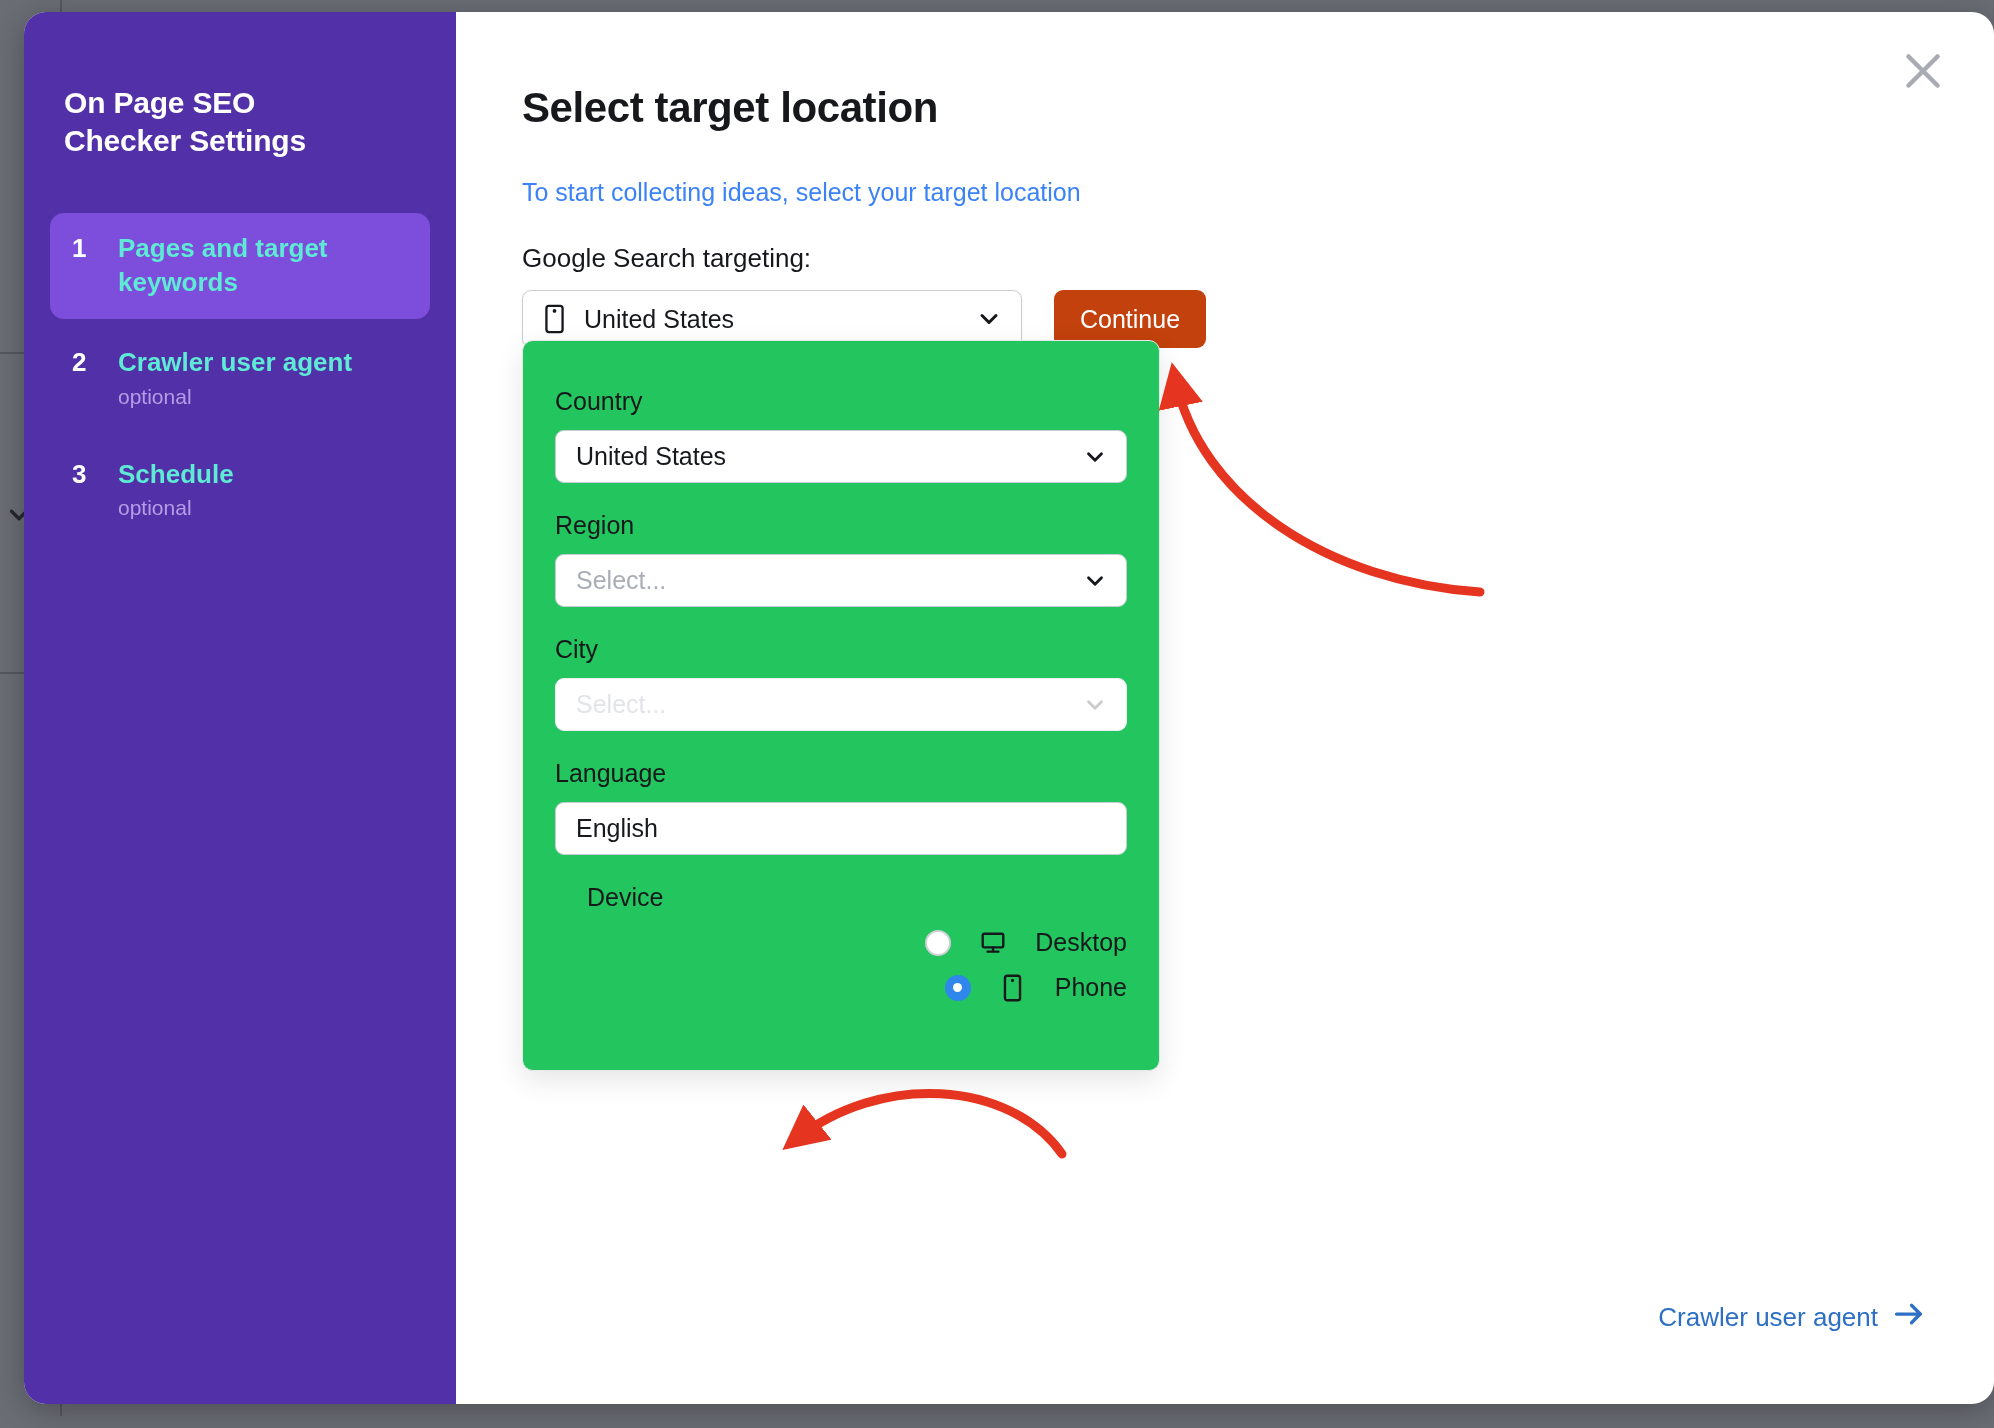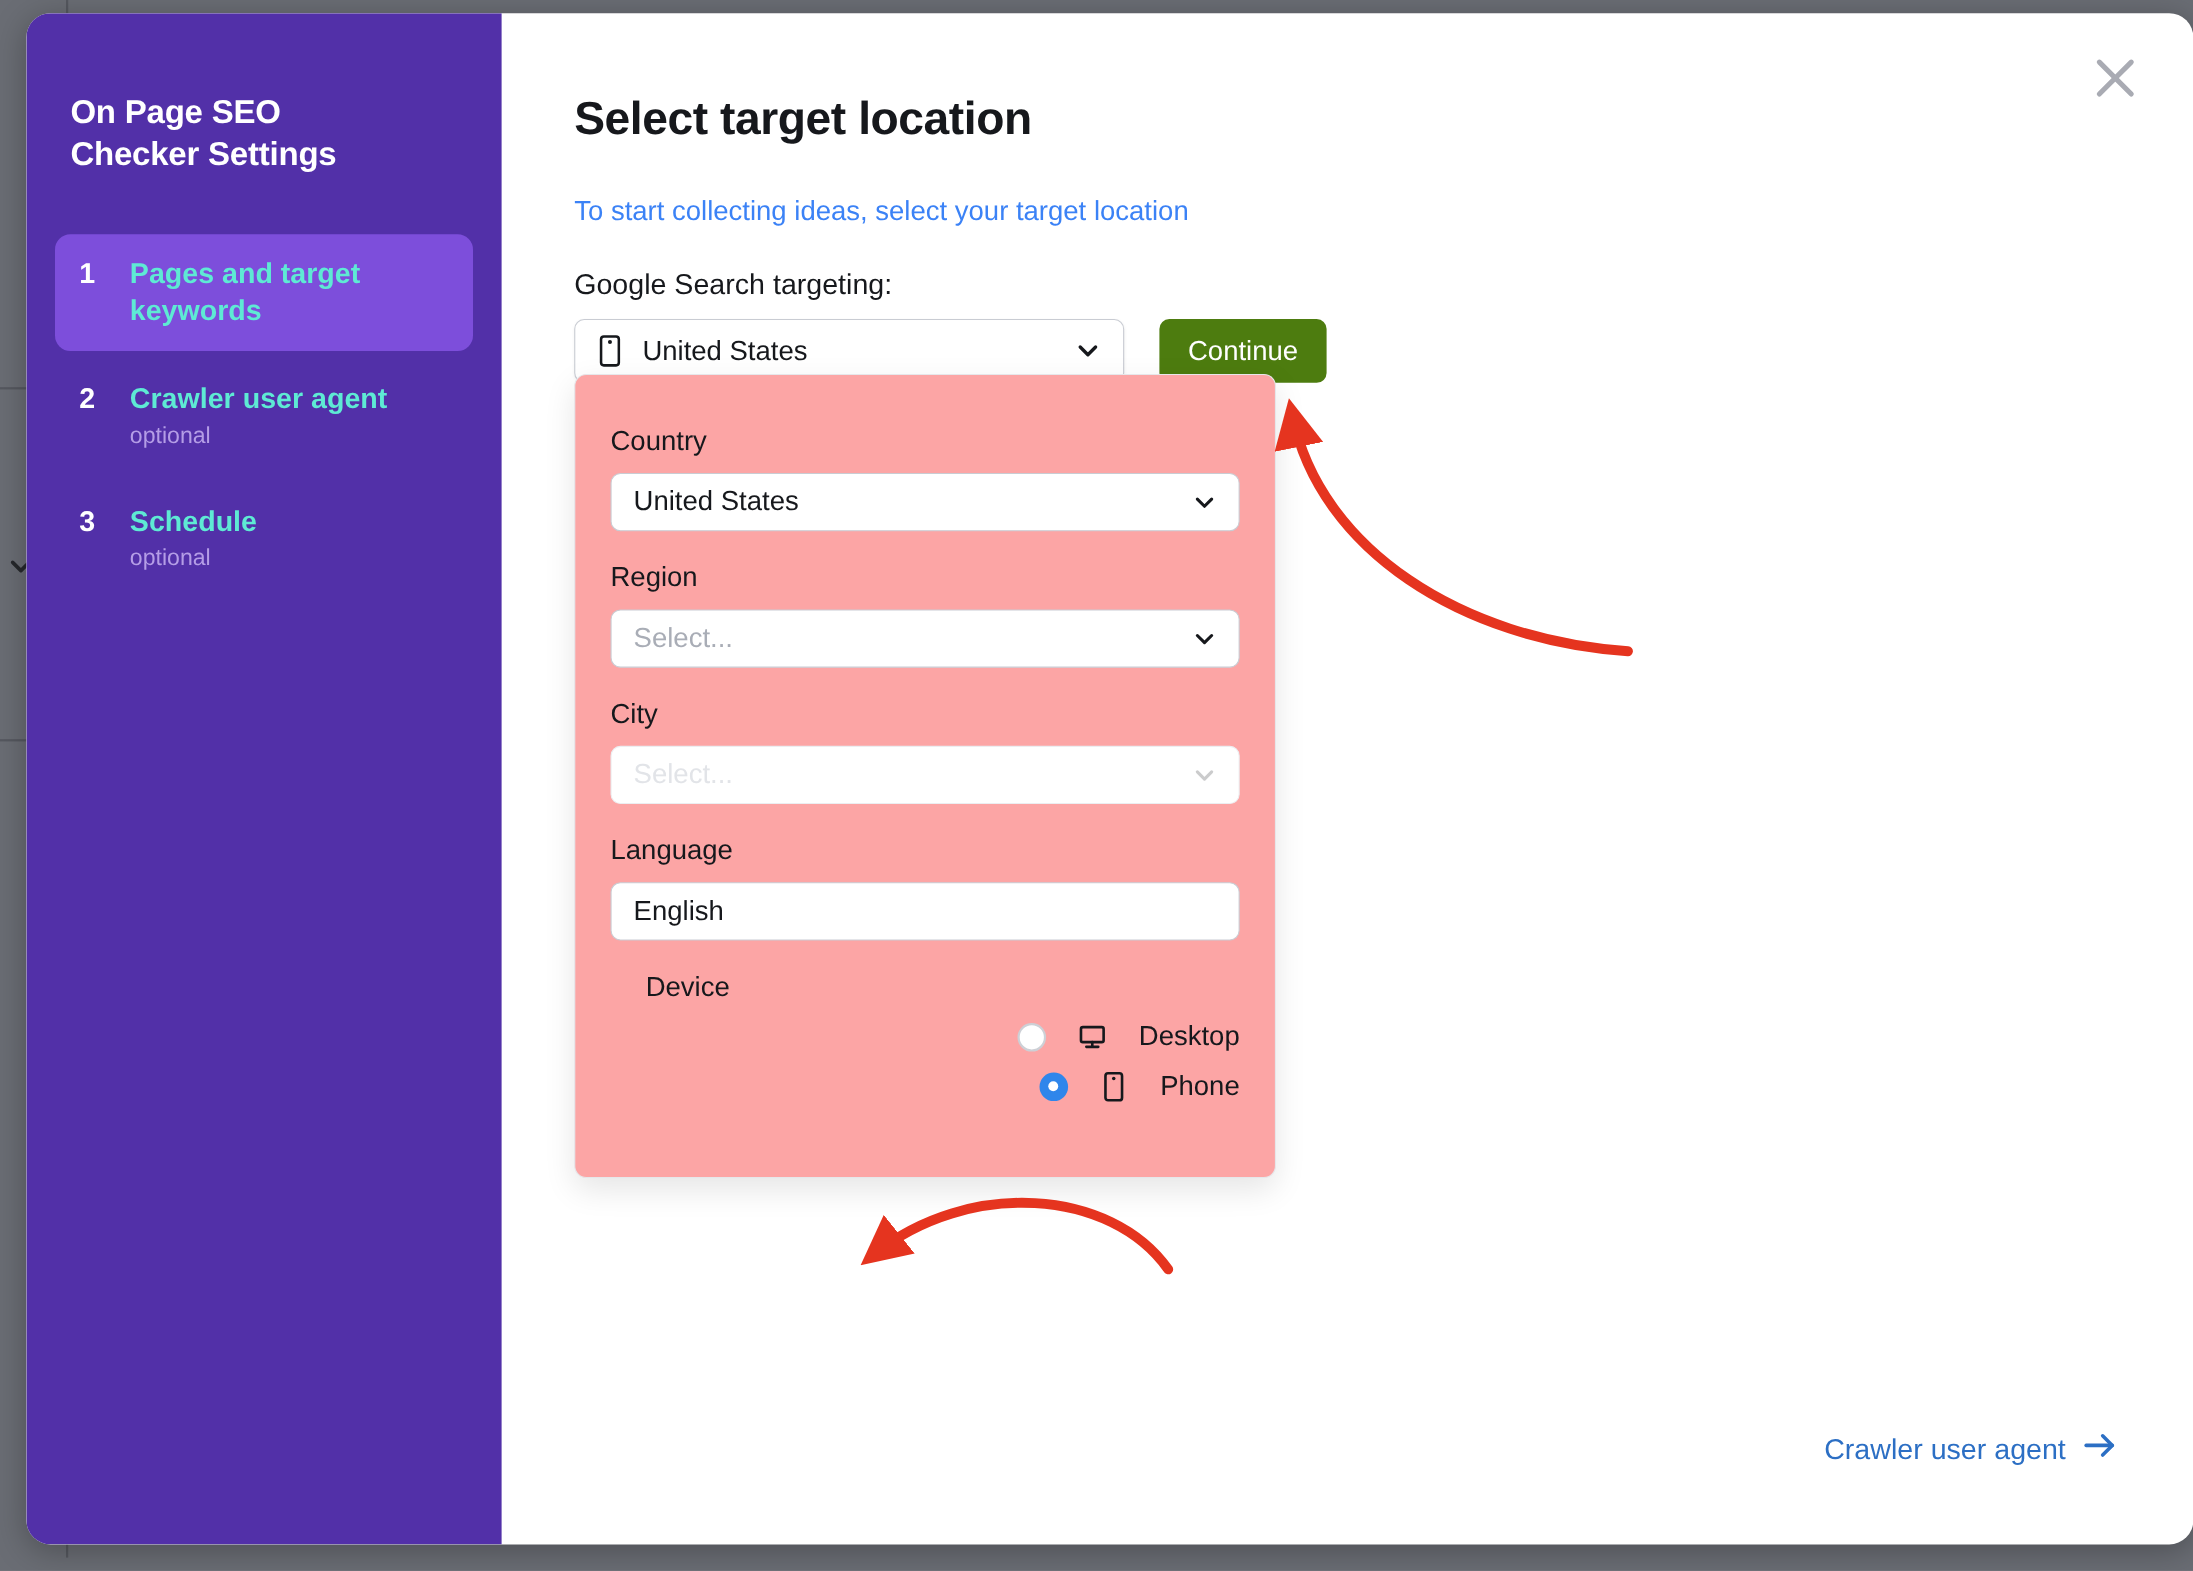--- a/index.html
+++ b/index.html
@@ -168,37 +168,37 @@
   .main-select .val { font-size: 25px; color: #16181c; }
   .main-select .chev {
     position: absolute;
     right: 18px; top: 50%;
     transform: translateY(-50%);
     display: flex;
   }
 
   .continue-btn {
     height: 58px;
-    background: #4d7c0f;
+    background: #c2410c;
     color: #ffffff;
     font-size: 25px;
     border: none;
     border-radius: 9px;
     padding: 0 26px;
     cursor: pointer;
     font-family: "Liberation Sans", sans-serif;
   }
 
   
   .dropdown {
     position: absolute;
     left: 66px;
     top: 328px;
     width: 638px;
-    background: #fca5a5;
+    background: #22c55e;
     border: 1.5px solid #e6e7ea;
     border-radius: 11px;
     box-shadow: 0 10px 28px rgba(0,0,0,0.10);
     padding: 46px 32px 52px 32px;
   }
   .dd-group { margin-bottom: 28px; }
   .dd-label {
     font-size: 25px;
     color: #16181c;
     margin-bottom: 14px;

